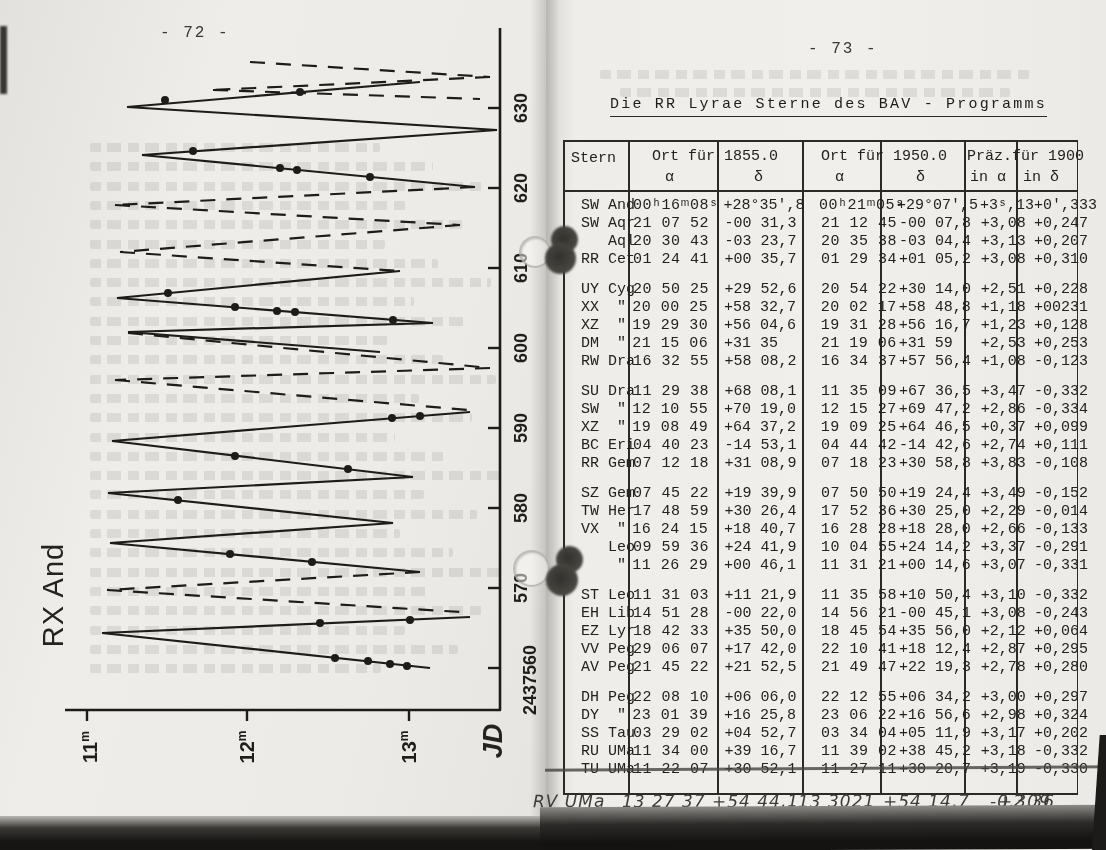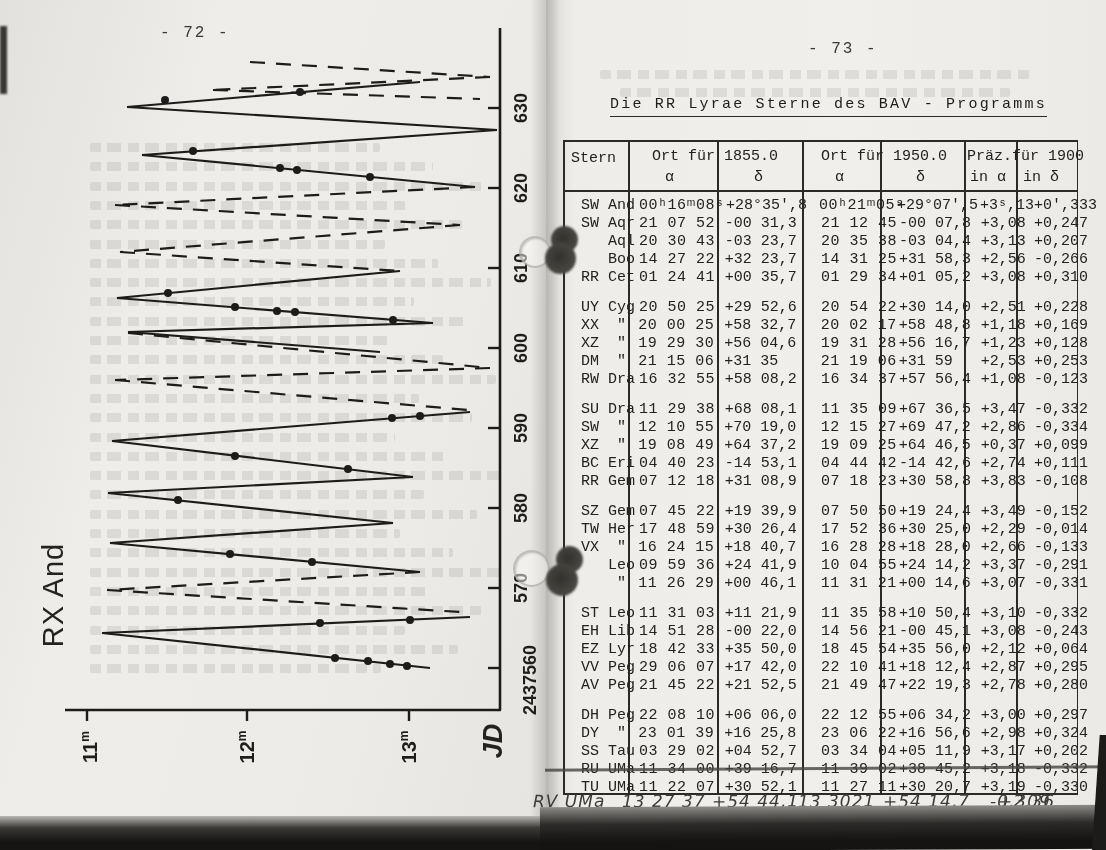--- a/index.html
+++ b/index.html
@@ -31,21 +31,21 @@
   
   .table-box{position:absolute;left:563px;top:140px;width:515px;height:655px;}
   .hline{position:absolute;left:0;width:515px;background:#2b2a28;}
   .vline{position:absolute;width:1.5px;background:#2b2a28;top:0;height:655px;}
   .thead-cell{position:absolute;font-size:15px;color:#232220;white-space:nowrap;}
   .tbody{position:absolute;left:0;top:57px;width:515px;}
   .trow{display:flex;height:18px;line-height:18px;font-size:15px;white-space:pre;}
   .trow.gap{margin-top:12px;}
   .c{display:inline-block;overflow:visible;}
   .c0{width:51px;padding-left:18px;}
-  .c1{width:89px;padding-left:7px;box-sizing:border-box;}
+  .c1{width:89px;padding-left:1px;box-sizing:border-box;}
   .c2{width:98px;padding-left:5px;box-sizing:border-box;}
   .c3{width:78px;padding-left:5px;box-sizing:border-box;}
   .c4{width:84px;padding-left:5px;box-sizing:border-box;}
   .c5{width:52px;padding-left:4px;box-sizing:border-box;}
   .c6{width:50px;padding-left:6px;box-sizing:border-box;}
   .c1,.c3{letter-spacing:.5px;}
   .strike-line{position:absolute;left:545px;top:767px;width:561px;height:3px;
         background:rgba(70,68,64,.8);transform:rotate(-0.35deg);filter:blur(.4px);}
   
   .hole-dark{position:absolute;border-radius:50%;
@@ -225,24 +225,23 @@
     <span class="thead-cell" style="left:191px;top:29px;">δ</span>
     <span class="thead-cell" style="left:272px;top:29px;">α</span>
     <span class="thead-cell" style="left:353px;top:29px;">δ</span>
     <span class="thead-cell" style="left:407px;top:29px;">in α</span>
     <span class="thead-cell" style="left:460px;top:29px;">in δ</span>
 
     <div class="tbody" id="table-body">
         <div class="trow"><span class="c c0">SW And</span><span class="c c1">00ʰ16ᵐ08ˢ</span><span class="c c2">+28°35′,8</span><span class="c c3">00ʰ21ᵐ05ˢ</span><span class="c c4">+29°07′,5</span><span class="c c5">+3ˢ,13</span><span class="c c6">+0′,333</span></div>
         <div class="trow"><span class="c c0">SW Aqr</span><span class="c c1">21 07 52</span><span class="c c2">-00 31,3</span><span class="c c3">21 12 45</span><span class="c c4">-00 07,8</span><span class="c c5">+3,08</span><span class="c c6">+0,247</span></div>
         <div class="trow"><span class="c c0">   Aql</span><span class="c c1">20 30 43</span><span class="c c2">-03 23,7</span><span class="c c3">20 35 38</span><span class="c c4">-03 04,4</span><span class="c c5">+3,13</span><span class="c c6">+0,207</span></div>
-        <div class="trow"><span class="c c0">   Boo</span><span class="c c1">14 27 22</span><span class="c c2">+32 23,7</span><span class="c c3">14 31 25</span><span class="c c4">+31 58,3</span><span class="c c5">+2,56</span><span class="c c6">-0,266</span></div>
         <div class="trow"><span class="c c0">RR Cet</span><span class="c c1">01 24 41</span><span class="c c2">+00 35,7</span><span class="c c3">01 29 34</span><span class="c c4">+01 05,2</span><span class="c c5">+3,08</span><span class="c c6">+0,310</span></div>
         <div class="trow gap"><span class="c c0">UY Cyg</span><span class="c c1">20 50 25</span><span class="c c2">+29 52,6</span><span class="c c3">20 54 22</span><span class="c c4">+30 14,0</span><span class="c c5">+2,51</span><span class="c c6">+0,228</span></div>
-        <div class="trow"><span class="c c0">XX  "</span><span class="c c1">20 00 25</span><span class="c c2">+58 32,7</span><span class="c c3">20 02 17</span><span class="c c4">+58 48,8</span><span class="c c5">+1,18</span><span class="c c6">+0,169</span></div>
+        <div class="trow"><span class="c c0">XX  "</span><span class="c c1">20 00 25</span><span class="c c2">+58 32,7</span><span class="c c3">20 02 17</span><span class="c c4">+58 48,8</span><span class="c c5">+1,18</span><span class="c c6">+00231</span></div>
         <div class="trow"><span class="c c0">XZ  "</span><span class="c c1">19 29 30</span><span class="c c2">+56 04,6</span><span class="c c3">19 31 28</span><span class="c c4">+56 16,7</span><span class="c c5">+1,23</span><span class="c c6">+0,128</span></div>
         <div class="trow"><span class="c c0">DM  "</span><span class="c c1">21 15 06</span><span class="c c2">+31 35</span><span class="c c3">21 19 06</span><span class="c c4">+31 59</span><span class="c c5">+2,53</span><span class="c c6">+0,253</span></div>
         <div class="trow"><span class="c c0">RW Dra</span><span class="c c1">16 32 55</span><span class="c c2">+58 08,2</span><span class="c c3">16 34 37</span><span class="c c4">+57 56,4</span><span class="c c5">+1,08</span><span class="c c6">-0,123</span></div>
         <div class="trow gap"><span class="c c0">SU Dra</span><span class="c c1">11 29 38</span><span class="c c2">+68 08,1</span><span class="c c3">11 35 09</span><span class="c c4">+67 36,5</span><span class="c c5">+3,47</span><span class="c c6">-0,332</span></div>
         <div class="trow"><span class="c c0">SW  "</span><span class="c c1">12 10 55</span><span class="c c2">+70 19,0</span><span class="c c3">12 15 27</span><span class="c c4">+69 47,2</span><span class="c c5">+2,86</span><span class="c c6">-0,334</span></div>
         <div class="trow"><span class="c c0">XZ  "</span><span class="c c1">19 08 49</span><span class="c c2">+64 37,2</span><span class="c c3">19 09 25</span><span class="c c4">+64 46,5</span><span class="c c5">+0,37</span><span class="c c6">+0,099</span></div>
         <div class="trow"><span class="c c0">BC Eri</span><span class="c c1">04 40 23</span><span class="c c2">-14 53,1</span><span class="c c3">04 44 42</span><span class="c c4">-14 42,6</span><span class="c c5">+2,74</span><span class="c c6">+0,111</span></div>
         <div class="trow"><span class="c c0">RR Gem</span><span class="c c1">07 12 18</span><span class="c c2">+31 08,9</span><span class="c c3">07 18 23</span><span class="c c4">+30 58,8</span><span class="c c5">+3,83</span><span class="c c6">-0,108</span></div>
         <div class="trow gap"><span class="c c0">SZ Gem</span><span class="c c1">07 45 22</span><span class="c c2">+19 39,9</span><span class="c c3">07 50 50</span><span class="c c4">+19 24,4</span><span class="c c5">+3,49</span><span class="c c6">-0,152</span></div>
         <div class="trow"><span class="c c0">TW Her</span><span class="c c1">17 48 59</span><span class="c c2">+30 26,4</span><span class="c c3">17 52 36</span><span class="c c4">+30 25,0</span><span class="c c5">+2,29</span><span class="c c6">-0,014</span></div>

